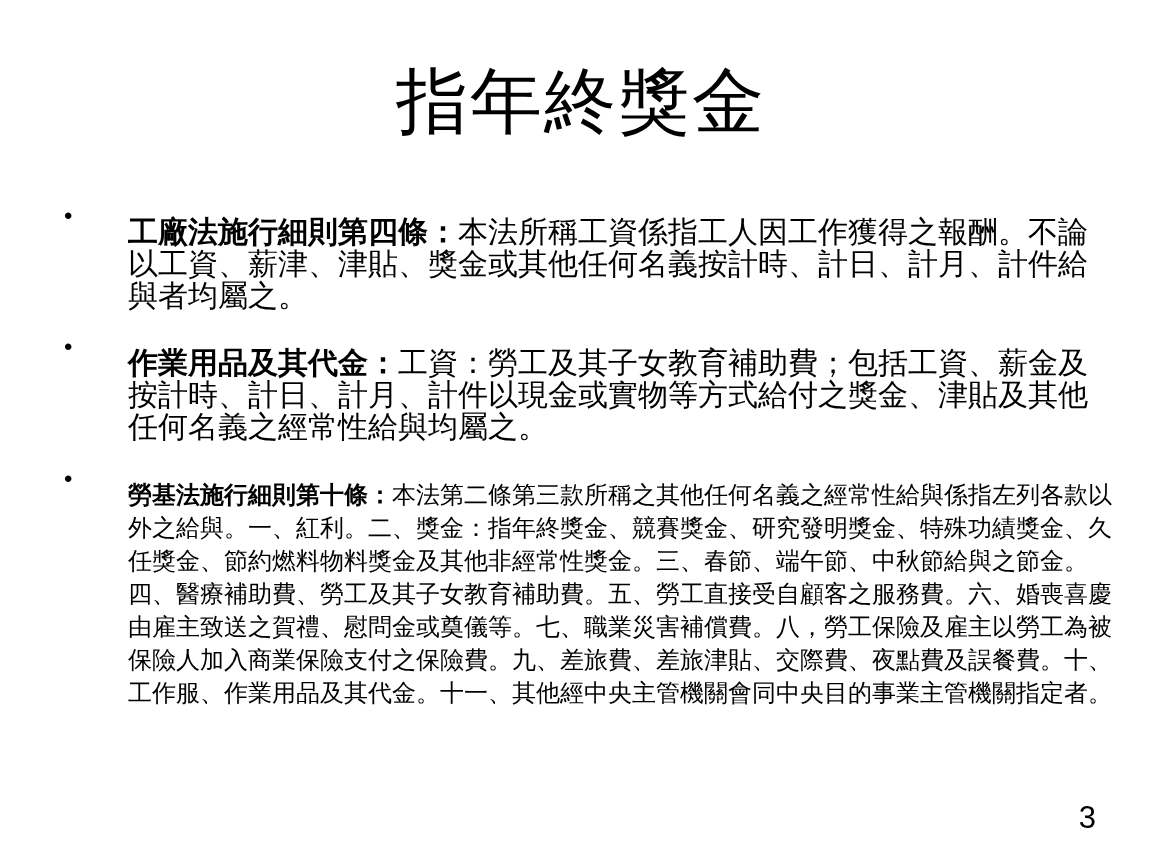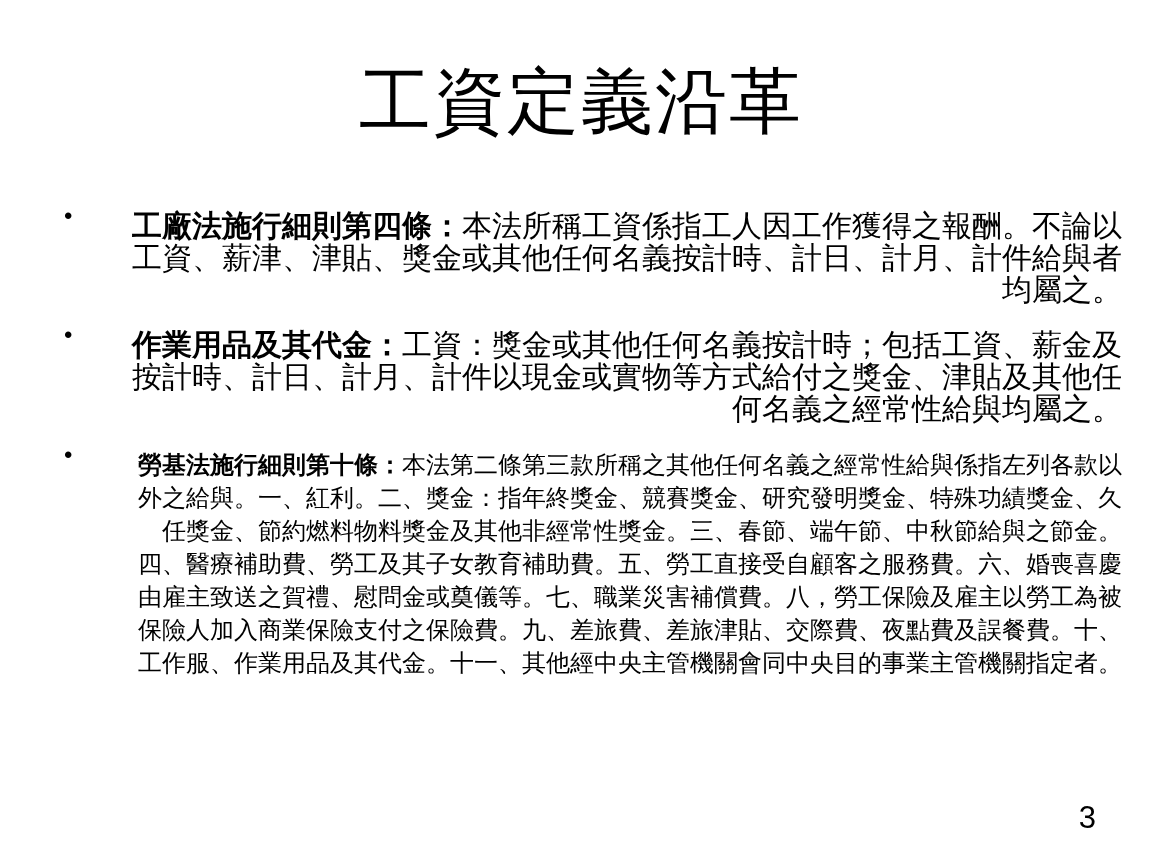--- a/index.html
+++ b/index.html
@@ -41,23 +41,23 @@
     align-items: flex-start;
     margin: 0 0 3px 0;
   }
   .marker {
     flex: 0 0 48px;
     padding-left: 8px;
     font-size: 24px;
     color: #000;
   }
   .bullet .text {
-    margin: 10px;
+    margin: 16px;
     flex: 1;
-    text-align: right;
+    text-align: left;
     line-break: strict;
   }
   .bullet .text b {
     font-weight: 700;
   }
   .b12 .marker { line-height: 32px; }
   .b12 .text   { font-size: 30px; line-height: 32px; }
   .b3  .marker { line-height: 33px; }
   .b3  .text   { font-size: 24px; line-height: 33px; }
   .page-number {
@@ -68,32 +68,32 @@
     font-size: 31px;
     line-height: 1;
     color: #000;
   }
 </style>
 </head>
 <body>
 
 <div class="slide">
 
-  <h1 class="title">工資定義沿革</h1>
+  <h1 class="title">指年終獎金</h1>
 
   <div class="content">
 
     <div class="bullet b12">
       <span class="marker">•</span>
       <p class="text"><b>工廠法施行細則第四條：</b><span>本法所稱工資係指工人因工作獲得之報酬。不論以工資、薪津、津貼、獎金或其他任何名義按計時、計日、計月、計件給與者均屬之。</span></p>
     </div>
 
     <div class="bullet b12">
       <span class="marker">•</span>
-      <p class="text"><b>作業用品及其代金：</b><span>工資：獎金或其他任何名義按計時；包括工資、薪金及按計時、計日、計月、計件以現金或實物等方式給付之獎金、津貼及其他任何名義之經常性給與均屬之。</span></p>
+      <p class="text"><b>作業用品及其代金：</b><span>工資：勞工及其子女教育補助費；包括工資、薪金及按計時、計日、計月、計件以現金或實物等方式給付之獎金、津貼及其他任何名義之經常性給與均屬之。</span></p>
     </div>
 
     <div class="bullet b3">
       <span class="marker">•</span>
       <p class="text"><b>勞基法施行細則第十條：</b><span>本法第二條第三款所稱之其他任何名義之經常性給與係指左列各款以外之給與。一、紅利。二、獎金：指年終獎金、競賽獎金、研究發明獎金、特殊功績獎金、久任獎金、節約燃料物料獎金及其他非經常性獎金。三、春節、端午節、中秋節給與之節金。四、醫療補助費、勞工及其子女教育補助費。五、勞工直接受自顧客之服務費。六、婚喪喜慶由雇主致送之賀禮、慰問金或奠儀等。七、職業災害補償費。八，勞工保險及雇主以勞工為被保險人加入商業保險支付之保險費。九、差旅費、差旅津貼、交際費、夜點費及誤餐費。十、工作服、作業用品及其代金。十一、其他經中央主管機關會同中央目的事業主管機關指定者。</span></p>
     </div>
 
   </div>
 
   <div class="page-number">3</div>

